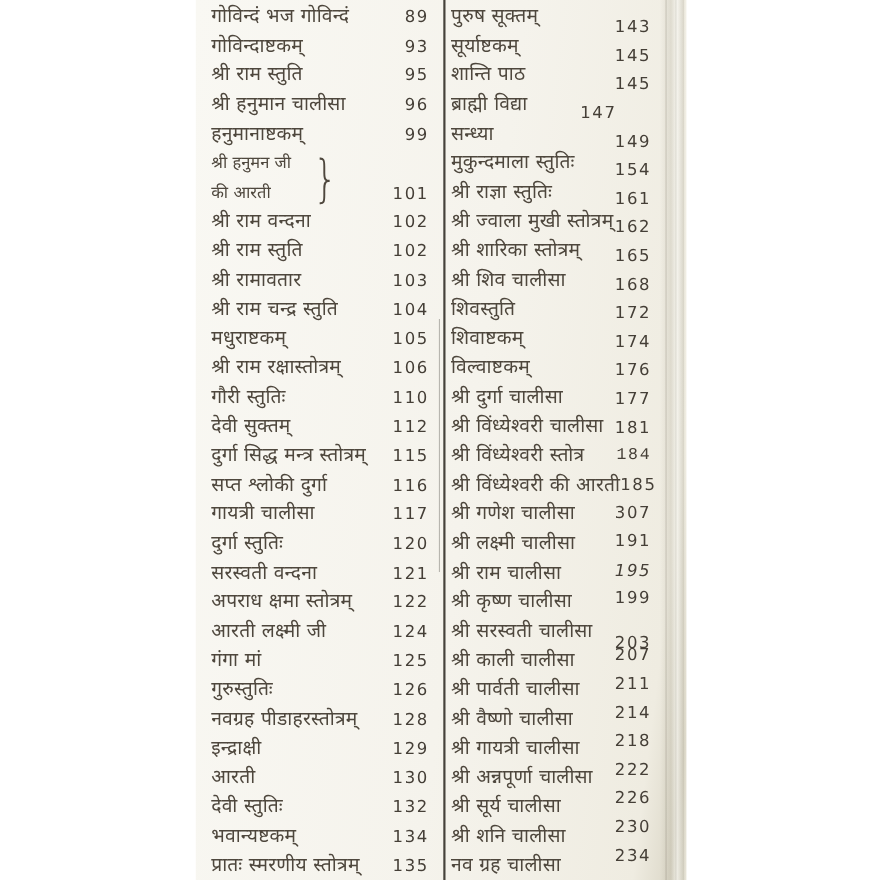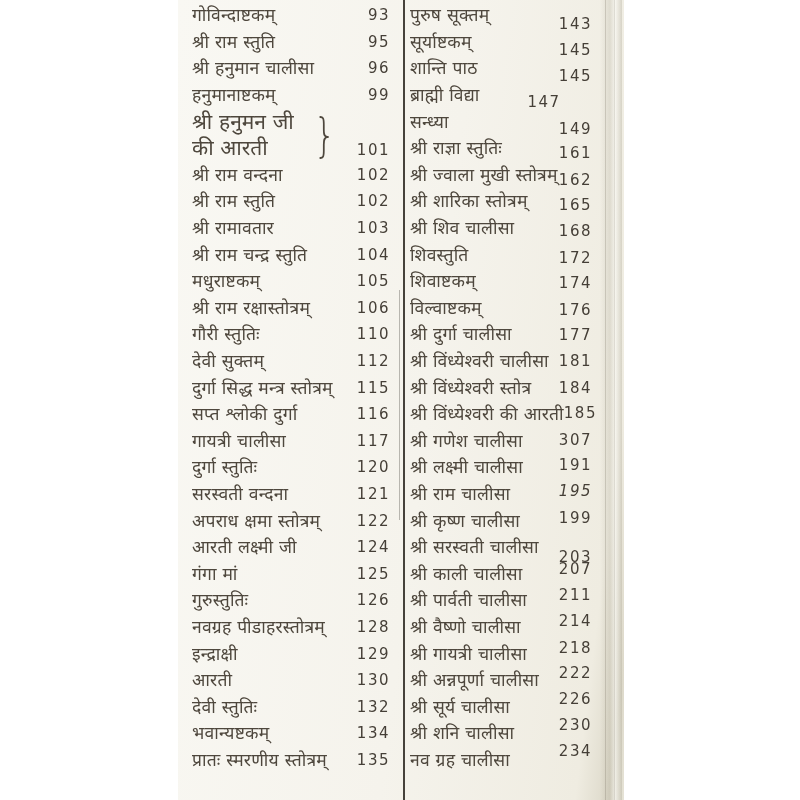--- a/index.html
+++ b/index.html
@@ -104,21 +104,21 @@
   .row-double {
     height: 53.2px;
     align-items: stretch;
   }
   .row-double .lines {
     display: flex;
     flex-direction: column;
     justify-content: space-around;
   }
   .row-double .lines span {
-    font-size: 21px;
+    font-size: 15px;
     line-height: 24px;
   }
   .row-double .brace {
     font-size: 46px;
     font-weight: 200;
     line-height: 50px;
     margin-left: 16px;
     align-self: center;
     transform: scaleX(0.75);
     color: var(--ink);
@@ -128,20 +128,24 @@
     line-height: 24px;
   }
 </style>
 </head>
 <body style="background: rgb(255, 255, 255);">
 
 <div class="photo">
   <div class="book-page">
     <div class="col col-left" id="col-left">
         <div class="row">
+          <span class="title">गोविन्दं भज गोविन्दं</span>
+          <span class="num">89</span>
+        </div>
+        <div class="row">
           <span class="title">गोविन्दाष्टकम्</span>
           <span class="num">93</span>
         </div>
         <div class="row">
           <span class="title">श्री राम स्तुति</span>
           <span class="num">95</span>
         </div>
         <div class="row">
           <span class="title">श्री हनुमान चालीसा</span>
           <span class="num">96</span>
@@ -268,20 +272,24 @@
         </div>
         <div class="row">
           <span class="title">ब्राह्मी विद्या</span>
           <span class="num" style="transform: translateY(7.1px); margin-left: 48px;">147</span>
         </div>
         <div class="row">
           <span class="title">सन्ध्या</span>
           <span class="num" style="transform: translateY(6.5px);">149</span>
         </div>
         <div class="row">
+          <span class="title">मुकुन्दमाला स्तुतिः</span>
+          <span class="num" style="transform: translateY(5.9px);">154</span>
+        </div>
+        <div class="row">
           <span class="title">श्री राज्ञा स्तुतिः</span>
           <span class="num" style="transform: translateY(5.3px);">161</span>
         </div>
         <div class="row">
           <span class="title">श्री ज्वाला मुखी स्तोत्रम्</span>
           <span class="num" style="transform: translateY(4.7px);">162</span>
         </div>
         <div class="row">
           <span class="title">श्री शारिका स्तोत्रम्</span>
           <span class="num" style="transform: translateY(4px);">165</span>
@@ -305,21 +313,21 @@
         <div class="row">
           <span class="title">श्री दुर्गा चालीसा</span>
           <span class="num" style="transform: translateY(0.9px);">177</span>
         </div>
         <div class="row">
           <span class="title">श्री विंध्येश्वरी चालीसा</span>
           <span class="num" style="transform: translateY(0.3px);">181</span>
         </div>
         <div class="row">
           <span class="title">श्री विंध्येश्वरी स्तोत्र</span>
-          <span class="num" style="transform: translateY(-0.3px);">184</span>
+          <span class="num" style="transform: translateY(-0.3px); font-family: Liberation Mono, monospace;">184</span>
         </div>
         <div class="row">
           <span class="title">श्री विंध्येश्वरी की आरती</span>
           <span class="num" style="transform: translateY(-0.9px);">185</span>
         </div>
         <div class="row">
           <span class="title">श्री गणेश चालीसा</span>
           <span class="num" style="transform: translateY(-1.5px);">307</span>
         </div>
         <div class="row">

